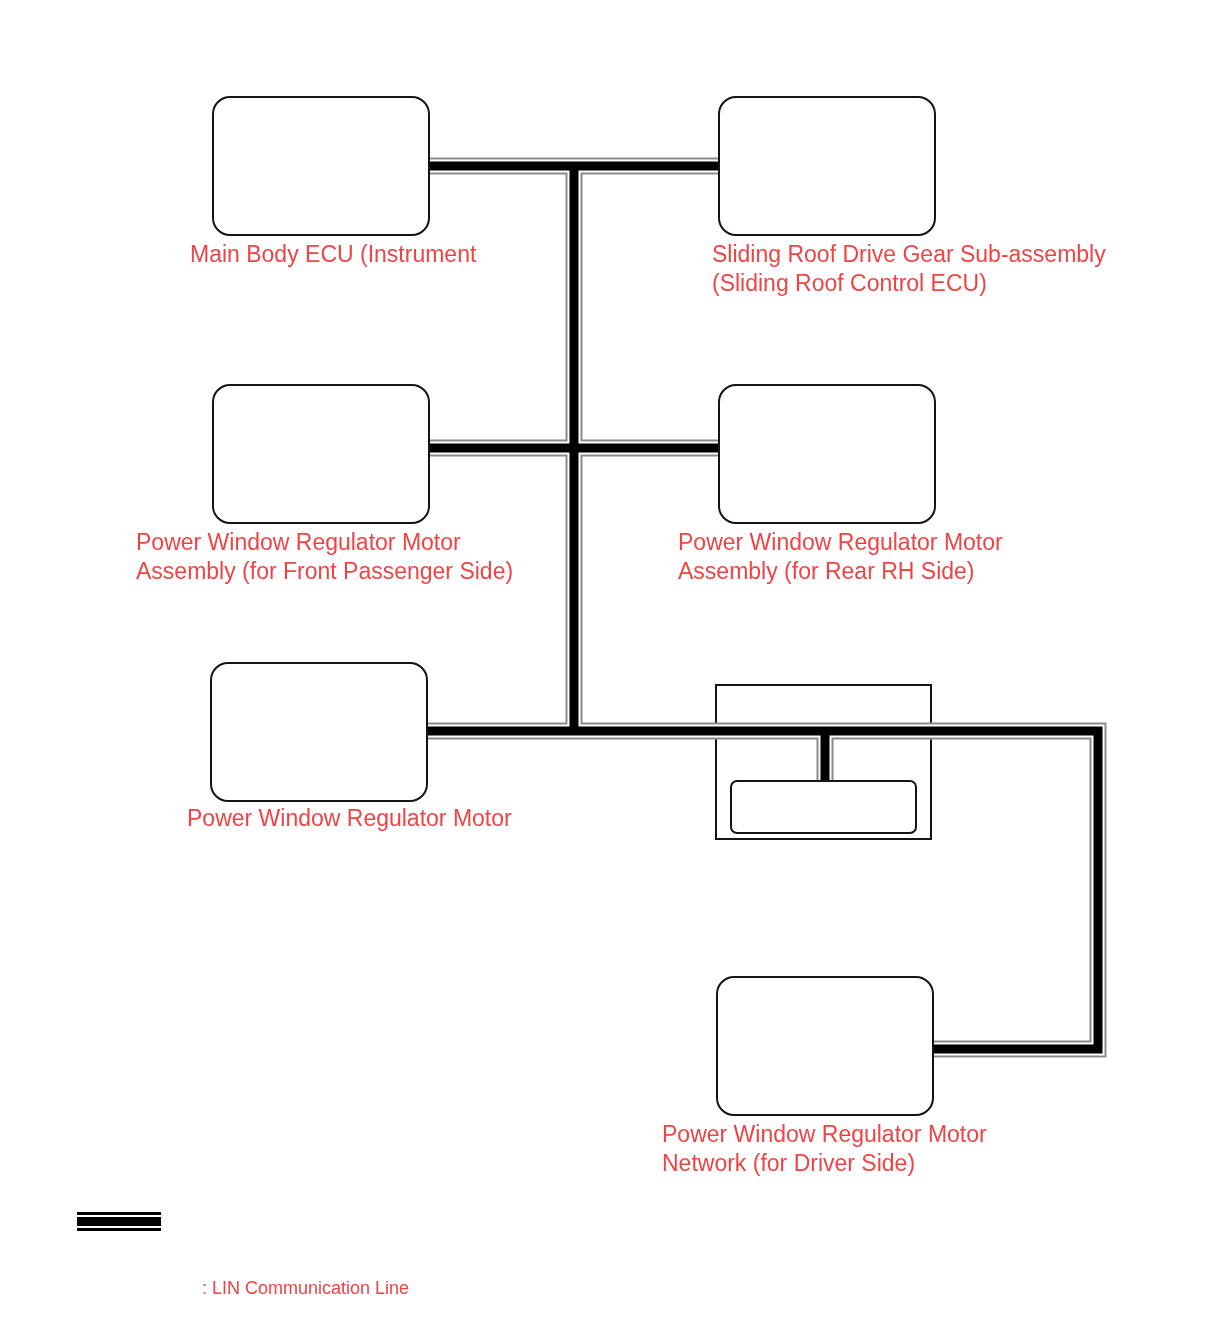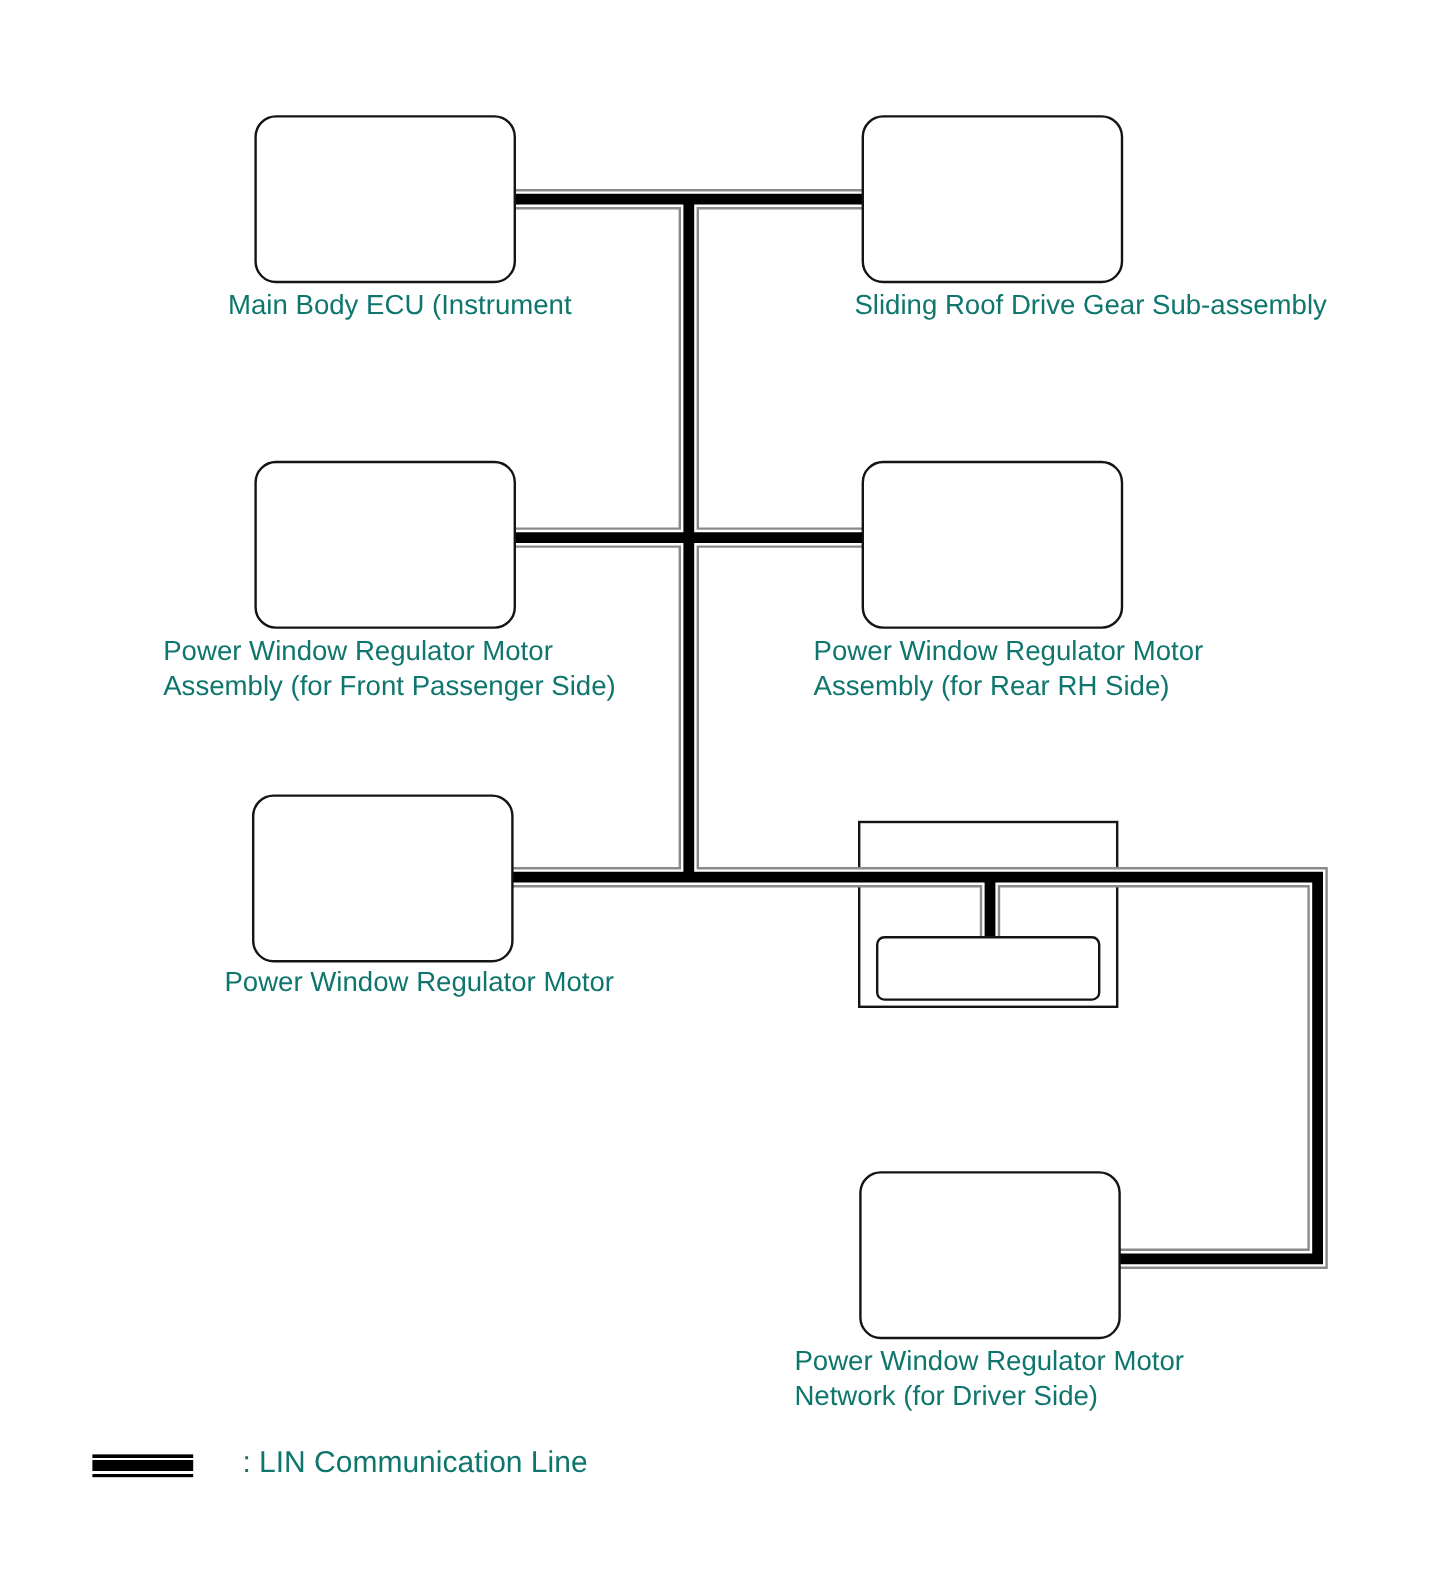--- a/index.html
+++ b/index.html
@@ -2,21 +2,21 @@
 <html><head>
 <meta charset="utf-8">
 <style>
   html, body { margin: 0; padding: 0; background: #ffffff; }
   .canvas {
     position: relative;
     width: 1210px;
     height: 1328px;
     background: #ffffff;
     font-family: "Liberation Sans", "DejaVu Sans", sans-serif;
-    color: #0f766e;
+    color: #ef4444;
     overflow: hidden;
   }
   .mbox-outer {
     position: absolute;
     z-index: 1;
     border: 2px solid #141414;
     background: #ffffff;
   }
   svg.lines {
     position: absolute;
@@ -60,22 +60,22 @@
     background: linear-gradient(to bottom,
       #000000 0px, #000000 3px,
       #ffffff 3px, #ffffff 5px,
       #000000 5px, #000000 14px,
       #ffffff 14px, #ffffff 16px,
       #000000 16px, #000000 19px);
   }
   .legend-text {
     position: absolute;
     left: 162px;
-    top: 1205px;
-    font-size: 25px;
+    top: 1274px;
+    font-size: 18px;
     line-height: 29px;
     white-space: nowrap;
     padding-left: 40px;
   }
 </style>
 </head>
 <body>
 
 <div class="canvas">
 
@@ -120,20 +120,21 @@
   <div class="node-box" style="left:716px; top:976px;"></div>
 
   <div class="mbox-inner" style="left:730px; top:780px; width:183px; height:50px;"></div>
 
   <div class="node-label" style="left:190px; top:240px;">
     <div>Main Body ECU (Instrument</div>
   </div>
 
   <div class="node-label" style="left:712px; top:240px;">
     <div>Sliding Roof Drive Gear Sub-assembly</div>
+    <div>(Sliding Roof Control ECU)</div>
   </div>
 
   <div class="node-label" style="left:136px; top:528px;">
     <div>Power Window Regulator Motor</div>
     <div>Assembly (for Front Passenger Side)</div>
   </div>
 
   <div class="node-label" style="left:678px; top:528px;">
     <div>Power Window Regulator Motor</div>
     <div>Assembly (for Rear RH Side)</div>

